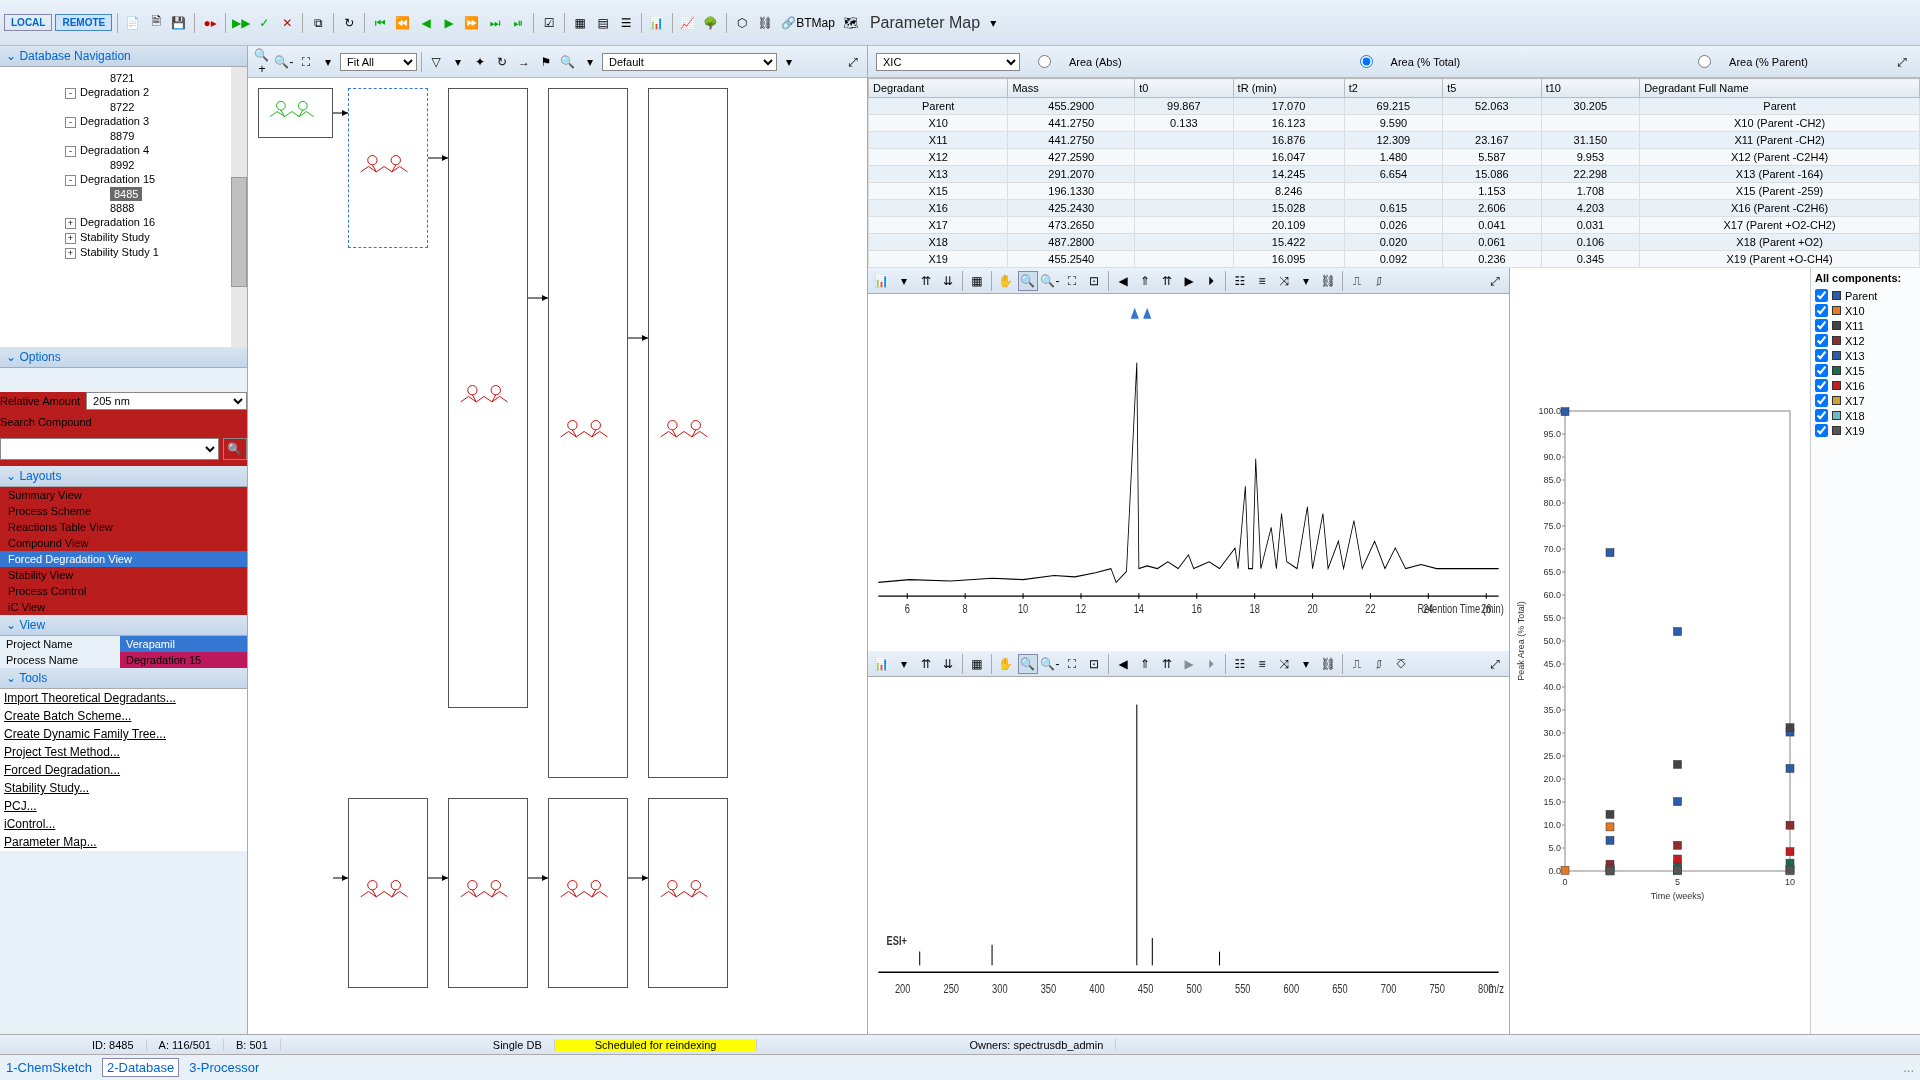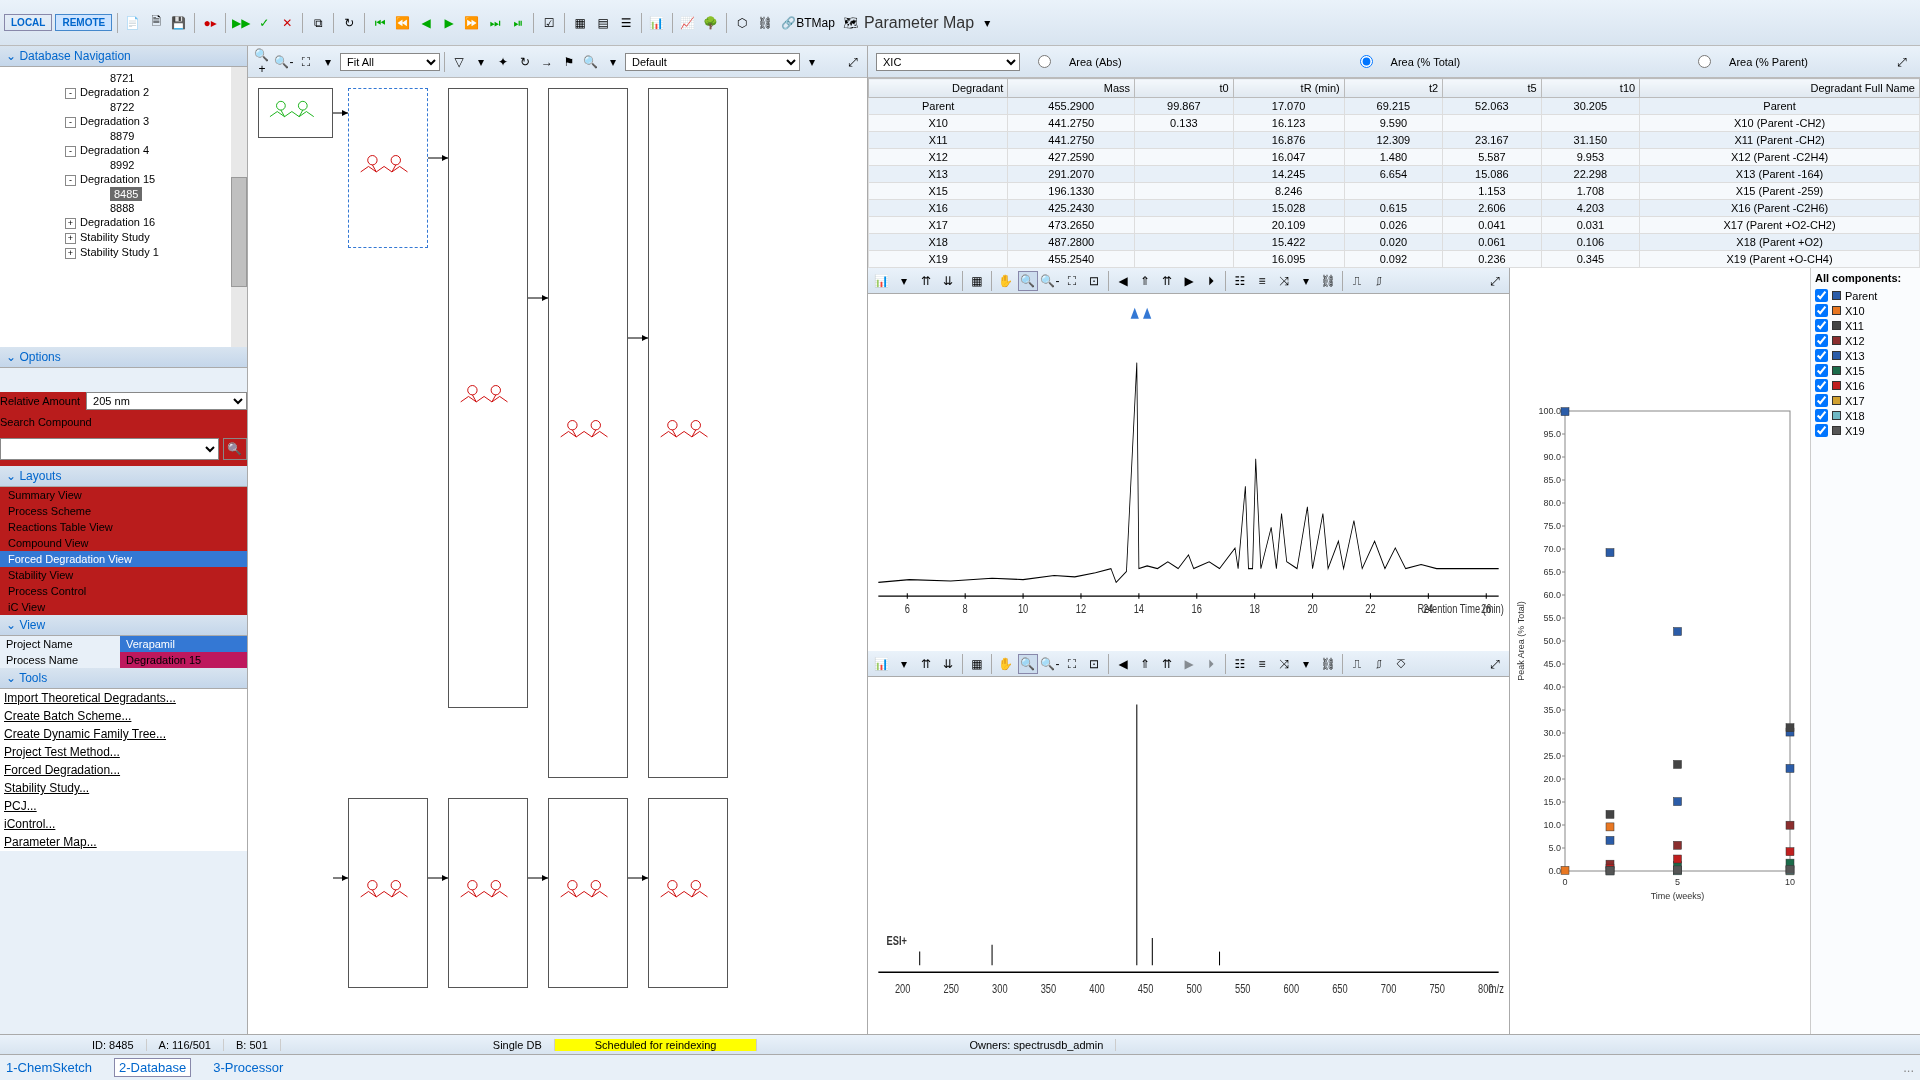--- a/index.html
+++ b/index.html
@@ -3,21 +3,21 @@
 <meta charset="utf-8">
 <style>
 * { box-sizing: border-box; margin: 0; padding: 0; }
 body { font-family: Arial, sans-serif; font-size: 11px; background: #e8f0f8; color: #000; width: 1920px; height: 1080px; overflow: hidden; display: flex; flex-direction: column; }
 .toolbar-top { height: 46px; background: linear-gradient(#eaf2fa, #d8e4f0); border-bottom: 1px solid #bbb; display: flex; align-items: center; padding: 2px 4px; gap: 3px; }
 .tb-btn { width: 20px; height: 20px; border: 1px solid transparent; background: transparent; display: inline-flex; align-items: center; justify-content: center; font-size: 12px; cursor: pointer; }
 .tb-sep { width: 1px; height: 20px; background: #aaa; margin: 0 2px; }
 .tb-tag { padding: 2px 6px; border: 1px solid #88a; font-size: 10px; font-weight: bold; }
 .tb-tag.local { color: #0066cc; }
 .tb-tag.remote { color: #0066cc; background: #cde4ff; border-color: #4488cc; }
-.param-title { font-size: 16px; color: #333; }
+.param-title { font-size: 16px; color: #333; margin-left: 6px; }
 .main-row { flex: 1; display: flex; overflow: hidden; }
 .left-panel { width: 248px; background: #e8f0f8; border-right: 1px solid #aaa; display: flex; flex-direction: column; overflow: hidden; }
 .panel-header { background: linear-gradient(#d8e4f0, #c4d6ea); padding: 3px 6px; border-bottom: 1px solid #aaa; color: #0066cc; font-size: 12px; cursor: pointer; }
 .panel-header::before { content: "⌄ "; }
 .tree { flex: 0 0 auto; height: 280px; overflow-y: auto; background: #fff; position: relative; font-size: 11px; padding: 4px 0; }
 .tree-item { padding: 1px 0 1px 50px; cursor: pointer; white-space: nowrap; }
 .tree-item.lvl2 { padding-left: 65px; }
 .tree-item.lvl3 { padding-left: 110px; }
 .tree-item.selected span { background: #6a6a6a; color: #fff; padding: 1px 4px; }
 .tree-exp { display: inline-block; width: 11px; height: 11px; border: 1px solid #888; text-align: center; line-height: 9px; font-size: 9px; margin-right: 4px; background: #fff; }
@@ -39,37 +39,37 @@
 .center-panel { flex: 0 0 620px; display: flex; flex-direction: column; border-right: 1px solid #aaa; }
 .center-toolbar { height: 32px; background: linear-gradient(#eaf2fa, #d8e4f0); border-bottom: 1px solid #bbb; display: flex; align-items: center; padding: 2px 4px; gap: 2px; }
 .scheme-area { flex: 1; background: #fff; position: relative; overflow: hidden; }
 .mol-box { position: absolute; border: 1px solid #555; background: #fff; }
 .mol-box.sel { border: 1px dashed #3478d4; }
 .mol-svg { width: 100%; height: 100%; }
 .right-panel { flex: 1; display: flex; flex-direction: column; overflow: hidden; }
 .radio-bar { height: 32px; background: linear-gradient(#eaf2fa, #d8e4f0); border-bottom: 1px solid #bbb; display: flex; align-items: center; padding: 0 8px; gap: 18px; }
 .radio-bar label { font-size: 11px; display: flex; align-items: center; gap: 18px; }
 .data-table { border-collapse: collapse; width: 100%; font-size: 11px; }
-.data-table th { background: linear-gradient(#f4f8fc, #e0e8f0); border: 1px solid #bbb; padding: 3px 4px; font-weight: normal; text-align: right; }
+.data-table th { background: linear-gradient(#f4f8fc, #e0e8f0); border: 1px solid #bbb; padding: 3px 4px; font-weight: normal; text-align: left; }
 .data-table td { border: 1px solid #ddd; padding: 2px 4px; text-align: center; }
 .data-table tr:nth-child(even) td { background: #f6f9fc; }
 .spectra-row { flex: 1; display: flex; overflow: hidden; }
 .spectra-col { flex: 1; display: flex; flex-direction: column; border-right: 1px solid #aaa; }
 .spec-toolbar { height: 26px; background: linear-gradient(#eaf2fa, #d8e4f0); border-bottom: 1px solid #aaa; display: flex; align-items: center; padding: 0 4px; gap: 2px; }
 .spec-plot { flex: 1; background: #fff; position: relative; }
 .chart-col { width: 410px; display: flex; }
 .chart-area { flex: 1; background: #fff; position: relative; }
 .legend-box { width: 110px; background: #fafcfe; border-left: 1px solid #ccc; padding: 4px; font-size: 11px; }
 .legend-title { font-weight: bold; margin-bottom: 4px; }
 .legend-item { display: flex; align-items: center; gap: 4px; padding: 1px 0; }
 .legend-sw { width: 9px; height: 9px; border: 1px solid #333; }
 .status-bar { height: 20px; background: linear-gradient(#eaf2fa, #d8e4f0); border-top: 1px solid #aaa; display: flex; align-items: center; font-size: 11px; }
 .status-cell { padding: 0 12px; border-right: 1px solid #ccc; }
 .status-reindex { background: #ffff00; padding: 0 40px; }
-.bottom-tabs { height: 26px; background: #e8f0f8; border-top: 1px solid #aaa; display: flex; align-items: center; padding: 8px 6px; gap: 22px; font-size: 13px; color: #0066cc; }
+.bottom-tabs { height: 26px; background: #e8f0f8; border-top: 1px solid #aaa; display: flex; align-items: center; padding: 8px 6px; gap: 10px; font-size: 13px; color: #0066cc; }
 .bottom-tabs span { cursor: pointer; }
 .bottom-tabs .act { border: 1px solid #88a; padding: 1px 4px; background: #fff; }
 .axis-text { font-size: 9px; fill: #333; }
 .tree-scrollbar { position: absolute; right: 0; top: 0; width: 16px; height: 100%; background: #e8e8e8; }
 .tree-thumb { position: absolute; right: 0; width: 16px; background: #c0c0c0; border: 1px solid #999; }
 </style>
 </head>
 <body>
 
 <div class="toolbar-top">
@@ -192,21 +192,21 @@
         <div class="tool-item">Parameter Map...</div>
       </div>
   </div>
 
   <div class="center-panel">
     <div class="center-toolbar">
       <button class="tb-btn">🔍+</button>
       <button class="tb-btn">🔍-</button>
       <button class="tb-btn">⛶</button>
       <button class="tb-btn">▾</button>
-      <select style="width:100px"><option>Fit All</option></select>
+      <select style="width:77px"><option>Fit All</option></select>
       <span class="tb-sep"></span>
       <button class="tb-btn">▽</button>
       <button class="tb-btn">▾</button>
       <button class="tb-btn">✦</button>
       <button class="tb-btn">↻</button>
       <button class="tb-btn">→</button>
       <button class="tb-btn">⚑</button>
       <button class="tb-btn">🔍</button>
       <button class="tb-btn">▾</button>
       <select style="width:175px"><option>Default</option></select>

